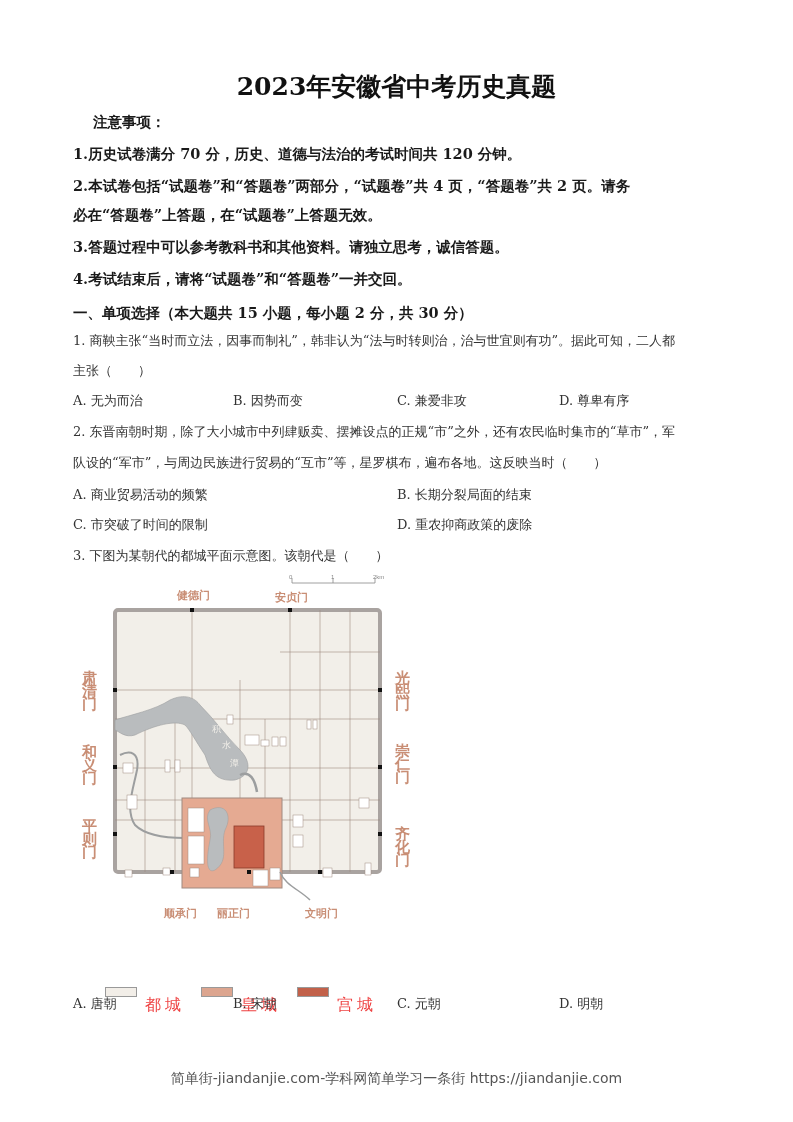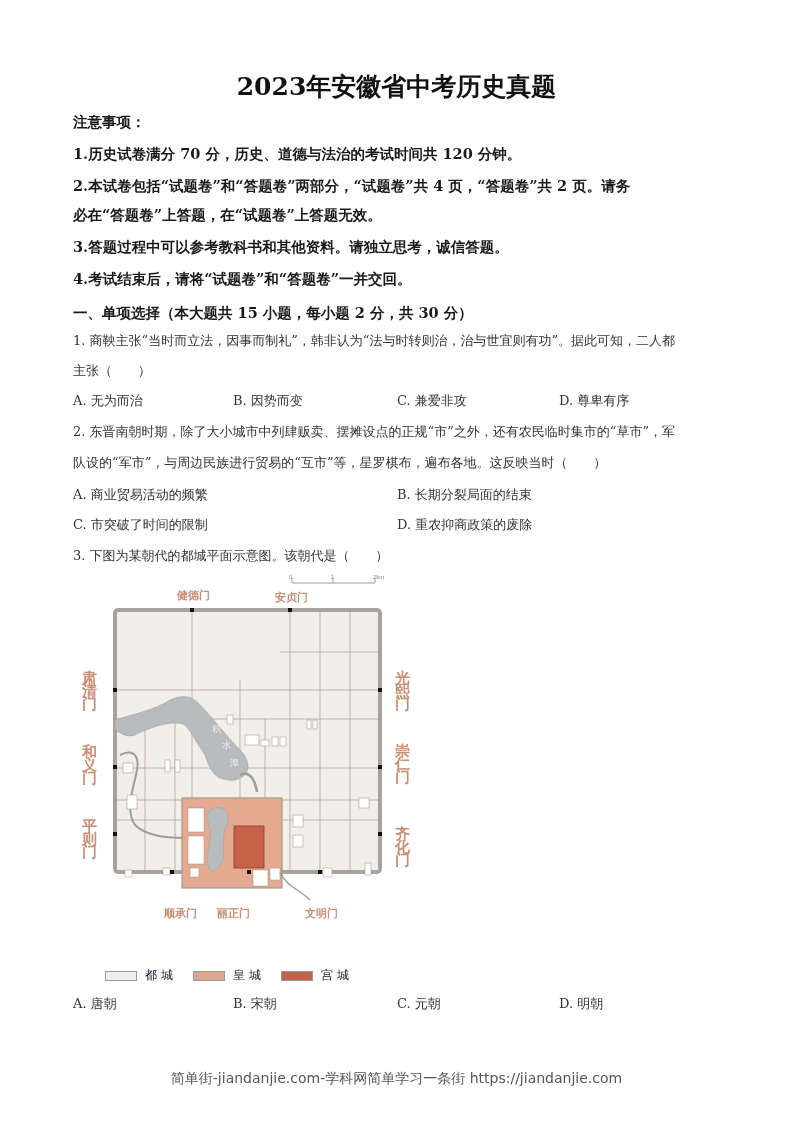--- a/index.html
+++ b/index.html
@@ -8,28 +8,28 @@
   .abs { position: absolute; }
   .title { left: 0; width: 793px; top: 70px; text-align: center; font-size: 25px; font-weight: bold; color: #111; }
   .bold { font-weight: bold; font-size: 14.5px; color: #1a1a1a; left: 73px; white-space: nowrap; }
   .q { font-size: 13px; color: #333; left: 73px; white-space: nowrap; }
   .opt { font-size: 13px; color: #333; white-space: nowrap; }
   .footer { left: 0; width: 793px; top: 1070px; text-align: center; font-family: "DejaVu Sans", sans-serif;
             font-size: 14px; color: #555; }
   .gate { font-size: 11px; color: #c98e75; font-weight: bold; white-space: nowrap; }
   .gate-v { font-size: 15px; color: #c98e75; font-weight: bold; width: 12px; line-height: 13px; text-align: center; }
   .legend-swatch { width: 30px; height: 8px; border: 1px solid #999; }
-  .legend-label { font-size: 12px; color: #0f172a; letter-spacing: 4px; }
+  .legend-label { font-size: 16px; color: #ef4444; letter-spacing: 4px; margin-top: 28px; }
 </style>
 </head>
 <body>
 
 <div class="abs title">2023年安徽省中考历史真题</div>
 
-<div class="abs bold" style="top:113px;">注意事项：</div>
+<div class="abs bold" style="top:113px;margin-left:20px;">注意事项：</div>
 <div class="abs bold" style="top:145px;">1.历史试卷满分 70 分，历史、道德与法治的考试时间共 120 分钟。</div>
 <div class="abs bold" style="top:177px;">2.本试卷包括“试题卷”和“答题卷”两部分，“试题卷”共 4 页，“答题卷”共 2 页。请务</div>
 <div class="abs bold" style="top:206px;">必在“答题卷”上答题，在“试题卷”上答题无效。</div>
 <div class="abs bold" style="top:238px;">3.答题过程中可以参考教科书和其他资料。请独立思考，诚信答题。</div>
 <div class="abs bold" style="top:270px;">4.考试结束后，请将“试题卷”和“答题卷”一并交回。</div>
 <div class="abs bold" style="top:304px;">一、单项选择（本大题共 15 小题，每小题 2 分，共 30 分）</div>
 
 <div class="abs q" style="top:332px;">1. 商鞅主张“当时而立法，因事而制礼”，韩非认为“法与时转则治，治与世宜则有功”。据此可知，二人都</div>
 <div class="abs q" style="top:362px;">主张（　　）</div>
 <div class="abs opt" style="left:73px; top:392px;">A. 无为而治</div>

